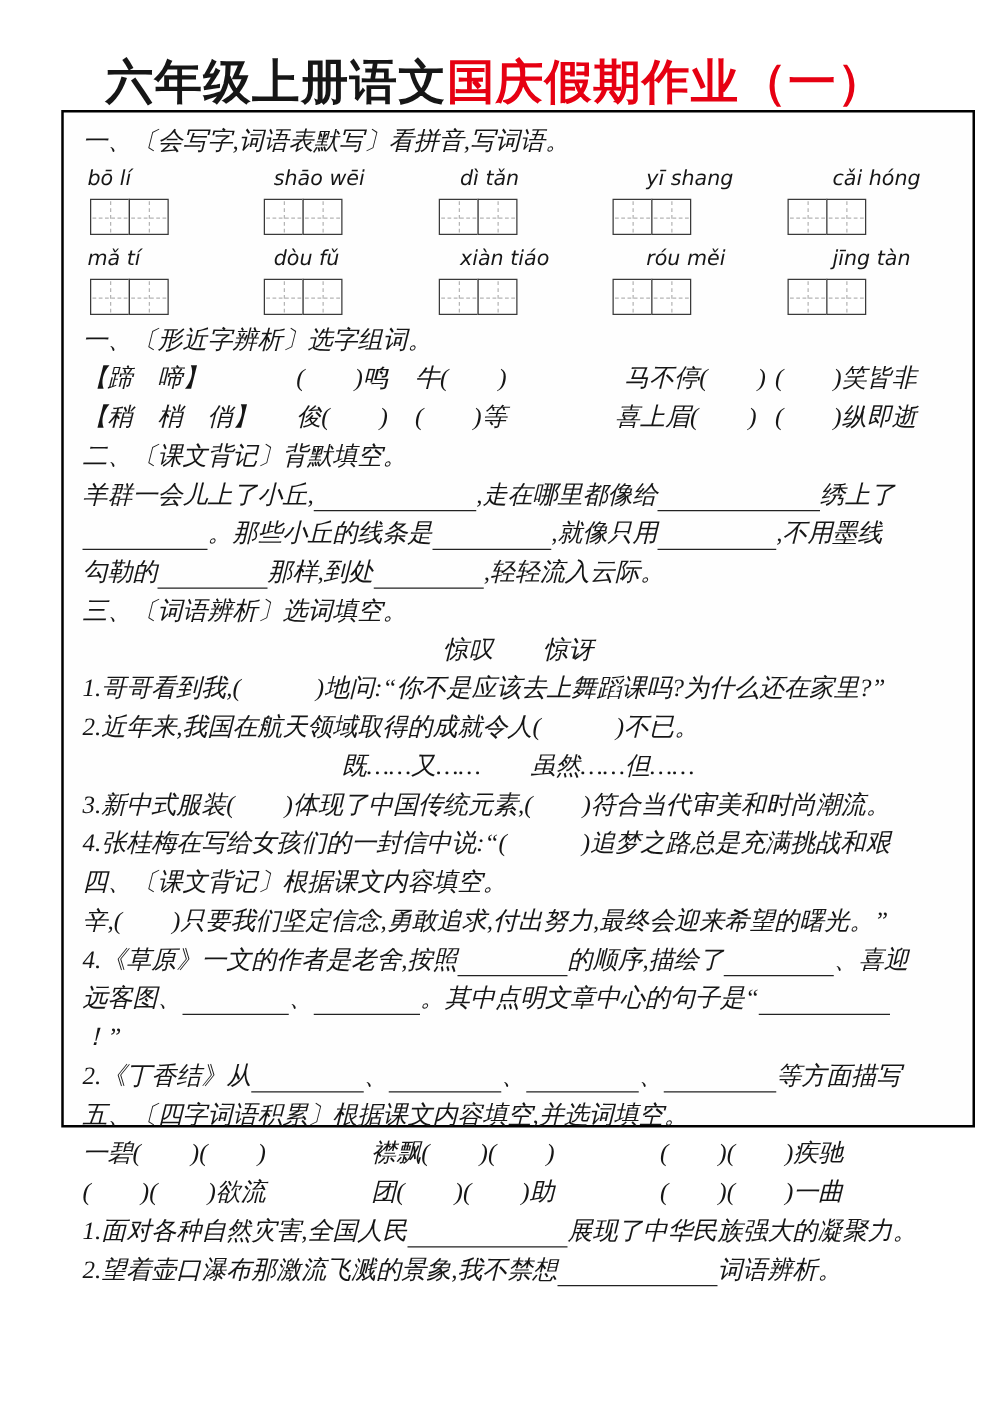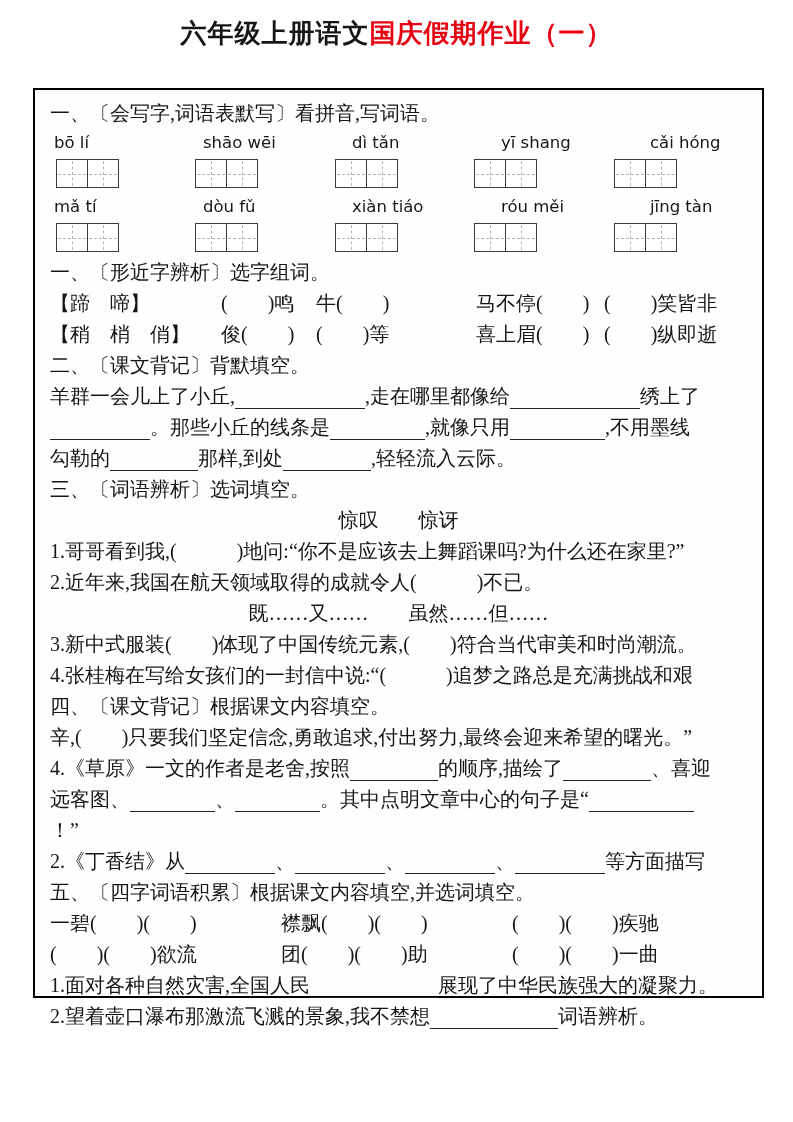--- a/index.html
+++ b/index.html
@@ -7,33 +7,34 @@
   body {
     width: 793px; height: 1122px;
     background: #ffffff;
     font-family: "Liberation Serif", serif;
     color: #161616;
     position: relative;
     overflow: hidden;
   }
   .title {
     text-align: center;
-    padding-top: 16px;
-    font-size: 26px;
+    padding-top: 40px;
+    font-size: 38px;
     font-weight: bold;
     letter-spacing: 1px;
   }
   .title .red { color: #e60012; }
   .box {
     position: absolute;
-    left: 33px; top: 88px;
-    width: 731px; height: 910px;
+    left: 49px; top: 88px;
+    width: 731px; height: 814px;
     border: 2px solid #000;
     padding: 8px 15px;
     background: #fefefe;
+    font-style: italic;
   }
   .line {
     font-size: 20px;
     line-height: 31px;
     height: 31px;
     white-space: nowrap;
   }
   .line.center { text-align: center; }
   .blank {
     display: inline-block;
@@ -133,21 +134,21 @@
         <span class="grid-col"><span class="grid">
             <span class="cell"></span>
             <span class="cell"></span>
           </span></span>
         <span class="grid-col"><span class="grid">
             <span class="cell"></span>
             <span class="cell"></span>
           </span></span>
       </div>
       <div class="line"><span class="run">一、〔形近字辨析〕选字组词。</span></div>
-      <div class="line cells"><span class="cell-text" style="width: 171px;">【蹄　啼】</span><span class="cell-text" style="width: 95px;">(　　)鸣</span><span class="cell-text" style="width: 160px;">牛(　　)</span><span class="cell-text" style="width: 128px;">马不停(　　)</span><span class="cell-text">(　　)笑皆非</span></div>
+      <div class="line cells"><span class="cell-text" style="width: 171px;">【蹄　啼】</span><span class="cell-text" style="width: 95px;">(　　)鸣</span><span class="cell-text" style="width: 160px;">牛(　　)</span><span class="cell-text" style="width: 128px; text-align: center;">马不停(　　)</span><span class="cell-text">(　　)笑皆非</span></div>
       <div class="line cells"><span class="cell-text" style="width: 171px;">【稍　梢　俏】</span><span class="cell-text" style="width: 95px;">俊(　　)</span><span class="cell-text" style="width: 160px;">(　　)等</span><span class="cell-text" style="width: 128px;">喜上眉(　　)</span><span class="cell-text">(　　)纵即逝</span></div>
       <div class="line"><span class="run">二、〔课文背记〕背默填空。</span></div>
       <div class="line"><span class="run">羊群一会儿上了小丘,</span><span class="blank" style="width: 130px;"></span><span class="run">,走在哪里都像给</span><span class="blank" style="width: 130px;"></span><span class="run">绣上了</span></div>
       <div class="line"><span class="blank" style="width: 100px;"></span><span class="run">。那些小丘的线条是</span><span class="blank" style="width: 95px;"></span><span class="run">,就像只用</span><span class="blank" style="width: 95px;"></span><span class="run">,不用墨线</span></div>
       <div class="line"><span class="run">勾勒的</span><span class="blank" style="width: 88px;"></span><span class="run">那样,到处</span><span class="blank" style="width: 88px;"></span><span class="run">,轻轻流入云际。</span></div>
       <div class="line"><span class="run">三、〔词语辨析〕选词填空。</span></div>
       <div class="line center"><span class="run">惊叹　　惊讶</span></div>
       <div class="line"><span class="run">1.哥哥看到我,(　　　)地问:“你不是应该去上舞蹈课吗?为什么还在家里?”</span></div>
       <div class="line"><span class="run">2.近年来,我国在航天领域取得的成就令人(　　　)不已。</span></div>
       <div class="line center"><span class="run">既……又……　　虽然……但……</span></div>

